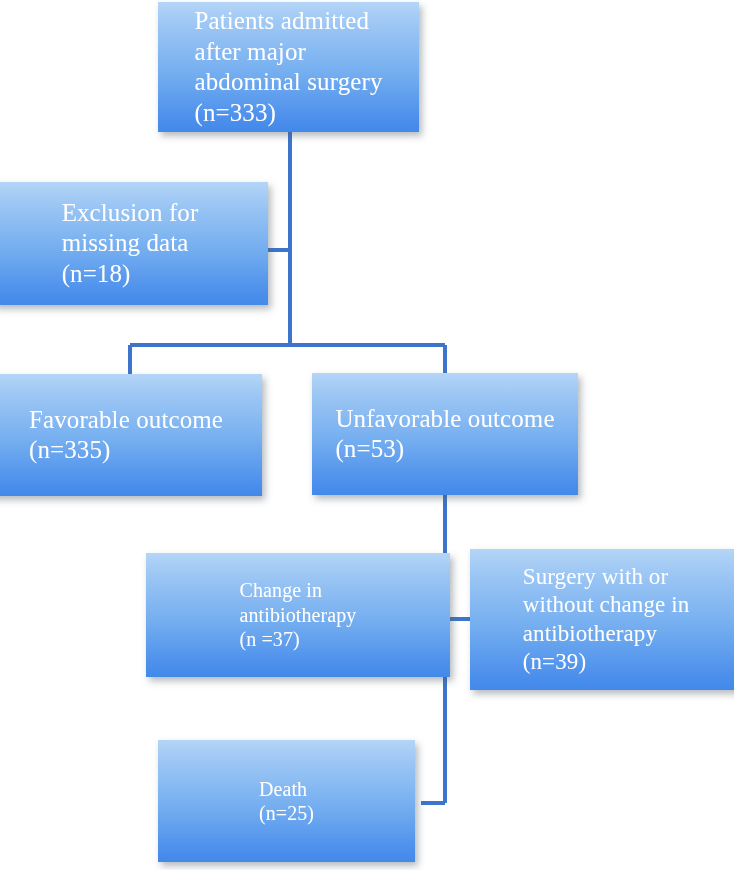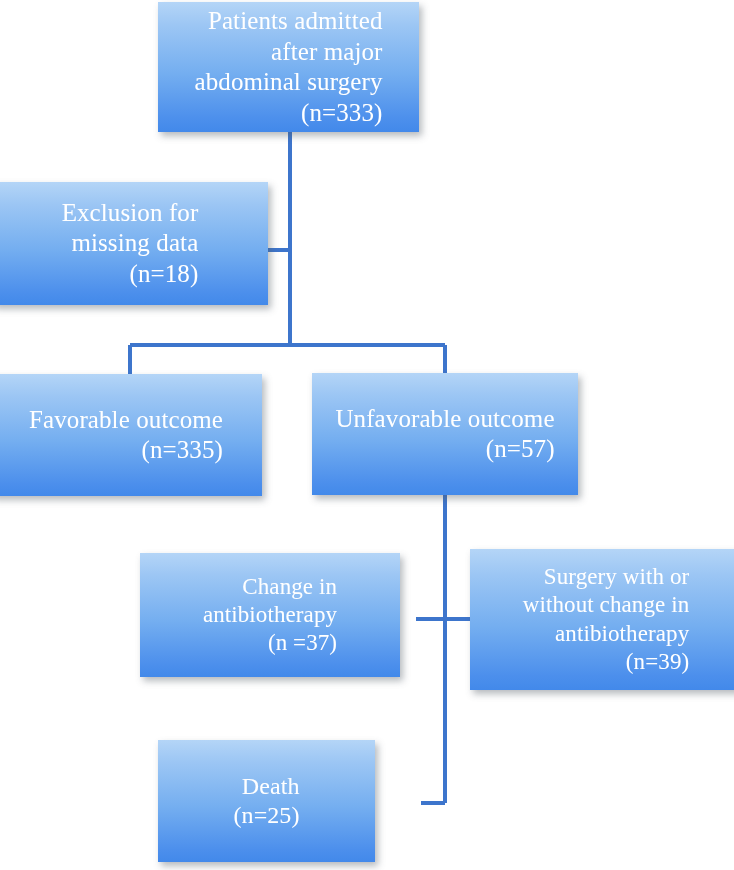--- a/index.html
+++ b/index.html
@@ -33,43 +33,43 @@
     pointer-events: none;
   }
 
   
   .node {
     position: absolute;
     box-sizing: border-box;
     display: flex;
     align-items: center;
     justify-content: center;
-    text-align: right;
+    text-align: left;
     color: #ffffff;
     background-image: linear-gradient(to bottom, #b4d5f7 0%, #9cc6f4 18%, #74aef0 55%, #4c8fec 90%, #4289ea 100%);
     box-shadow: 3px 4px 7px rgba(80, 90, 100, 0.42);
     line-height: 1.22;
     letter-spacing: 0.1px;
     text-shadow: 0 0 1px rgba(255,255,255,0.15);
     z-index: 2;
   }
   .node .lbl {
     display: block;
     padding: 0 6px;
     white-space: pre-line;
   }
 
   
   #node-admitted   { left: 158px; top: 2px;   width: 261px; height: 130px; font-size: 25px; }
   #node-exclusion  { left: -8px;  top: 182px; width: 276px; height: 123px; font-size: 25px; }
   #node-favorable  { left: -10px; top: 374px; width: 272px; height: 122px; font-size: 25px; }
   #node-unfavorable{ left: 312px; top: 373px; width: 266px; height: 122px; font-size: 25px; }
-  #node-change     { left: 140px; top: 553px; width: 260px; height: 124px; font-size: 23px; }
+  #node-change     { left: 146px; top: 553px; width: 304px; height: 124px; font-size: 20px; }
   #node-surgery    { left: 470px; top: 549px; width: 272px; height: 141px; font-size: 23px; }
-  #node-death      { left: 158px; top: 740px; width: 217px; height: 122px; font-size: 24px; }
+  #node-death      { left: 158px; top: 740px; width: 257px; height: 122px; font-size: 20px; }
 </style>
 </head>
 <body>
 
 <div id="flowchart">
 
   <svg id="connectors" viewBox="0 0 734 870" width="734" height="870" xmlns="http://www.w3.org/2000/svg">
     <g fill="none" stroke="#3d75cc" stroke-width="4" stroke-linecap="butt">
 
       <path d="M290,132 L290,345"></path>
@@ -102,21 +102,21 @@
 (n=18)</span>
   </div>
 
   <div class="node" id="node-favorable">
     <span class="lbl">Favorable outcome
 (n=335)</span>
   </div>
 
   <div class="node" id="node-unfavorable">
     <span class="lbl">Unfavorable outcome
-(n=57)</span>
+(n=53)</span>
   </div>
 
   <div class="node" id="node-change">
     <span class="lbl">Change in
 antibiotherapy
 (n =37)</span>
   </div>
 
   <div class="node" id="node-surgery">
     <span class="lbl">Surgery with or

